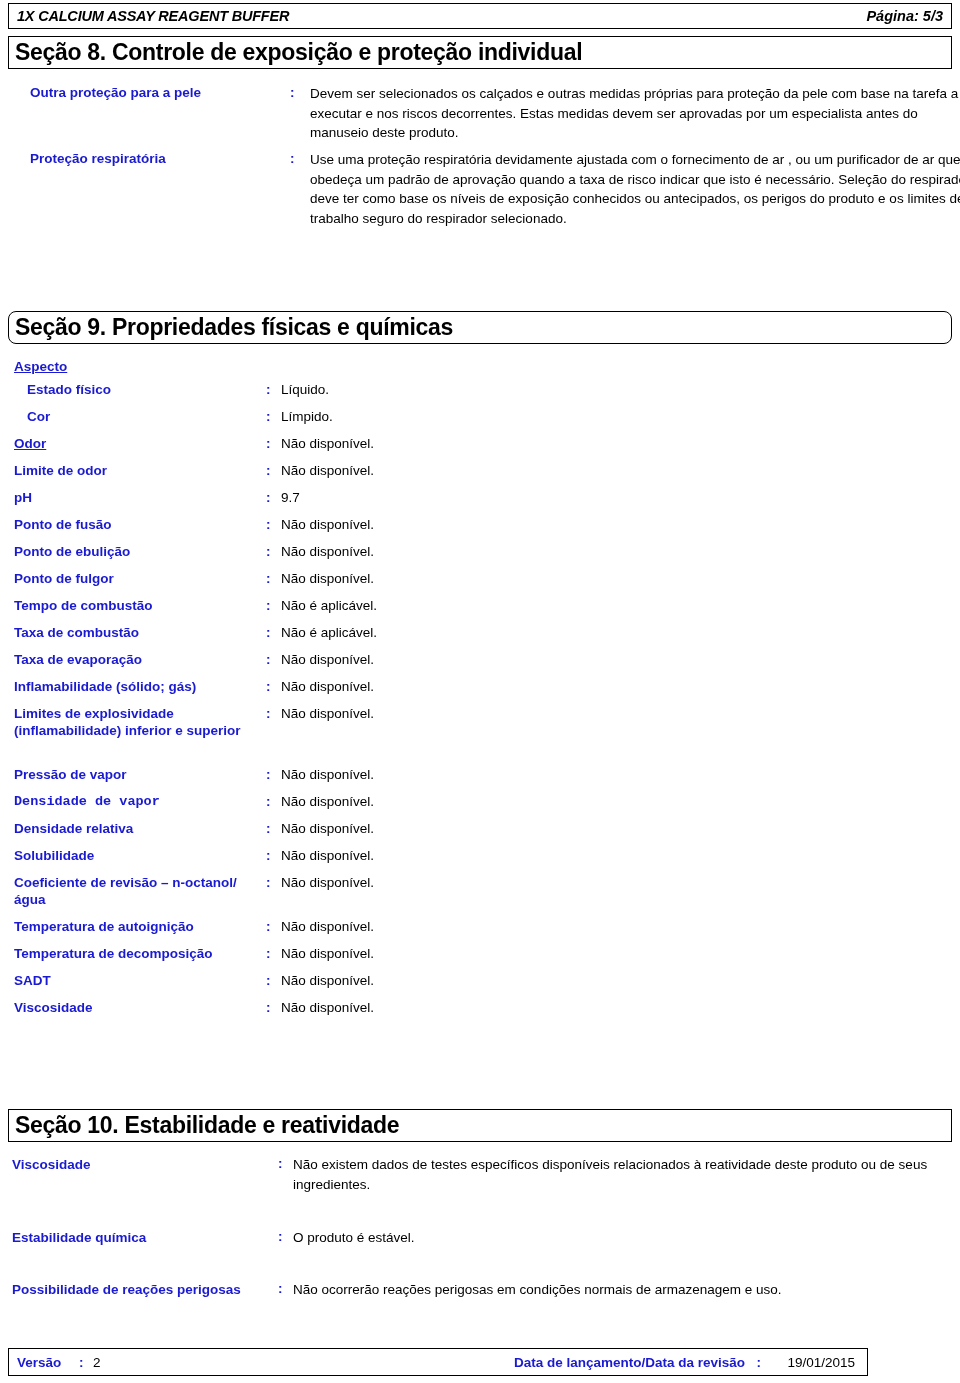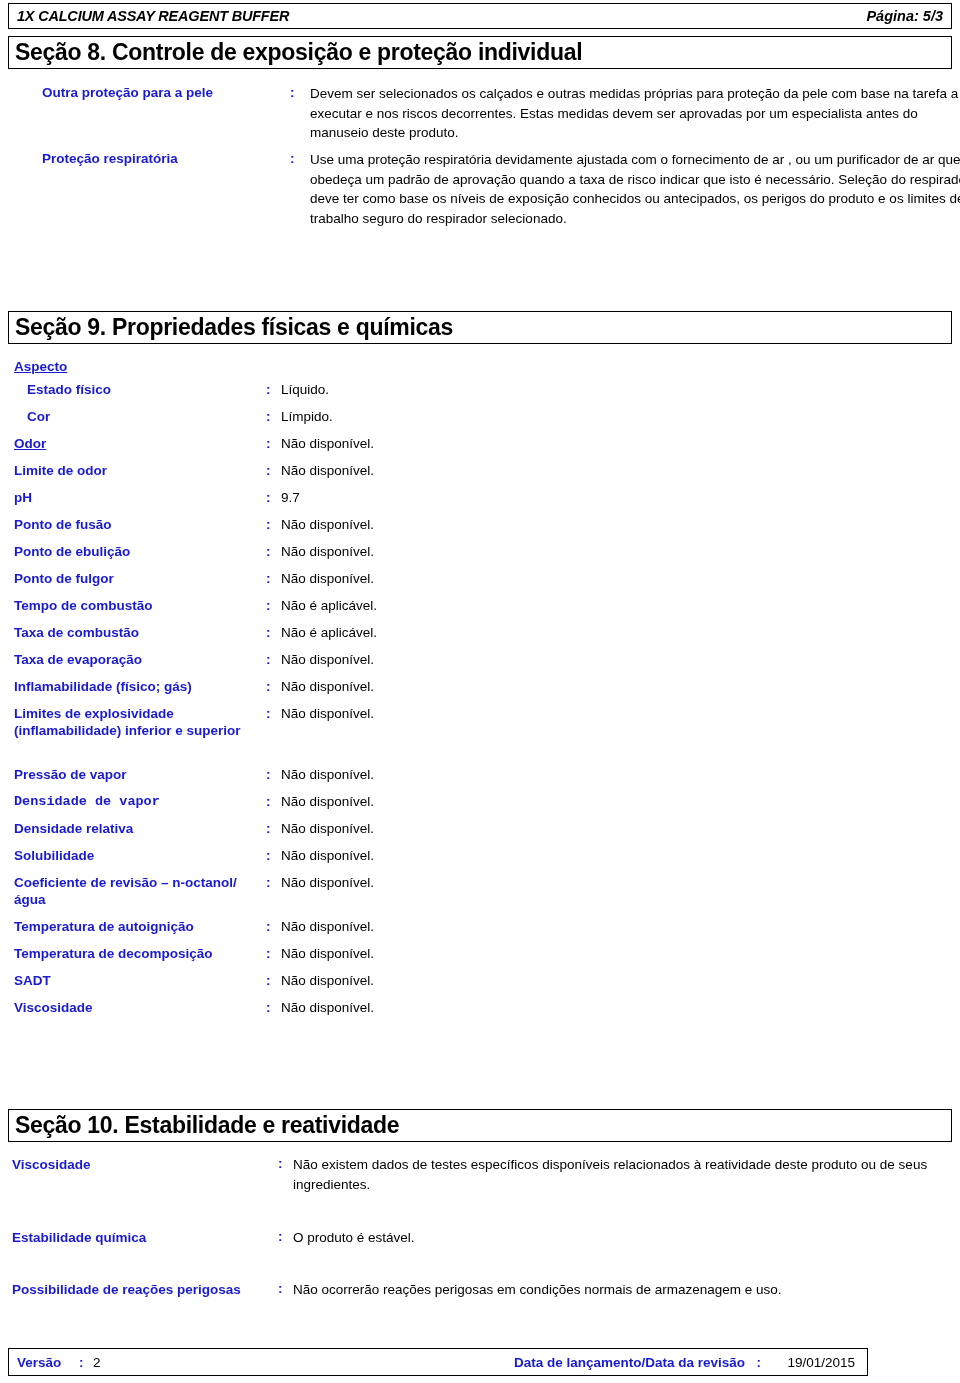--- a/index.html
+++ b/index.html
@@ -77,21 +77,21 @@
     line-height: 17px;
   }
   .val {
     color: #000;
     font-size: 13.5px;
     line-height: 17px;
   }
 
   
   .s8row { position: absolute; }
-  .s8row .lbl { position: absolute; left: 0; top: 0; width: 230px; margin-left: 12px; }
+  .s8row .lbl { position: absolute; left: 0; top: 0; width: 230px; }
   .s8row .colon { position: absolute; left: 260px; top: 0; }
   .s8row .val { position: absolute; left: 280px; top: 0; width: 668px; line-height: 19.5px; }
 
   
   .prop { position: absolute; left: 0; width: 960px; height: 0; }
   .prop .lbl { position: absolute; top: 0; width: 240px; }
   .prop .colon { position: absolute; left: 266px; top: 0; }
   .prop .val { position: absolute; left: 281px; top: 0; }
 
   
@@ -140,21 +140,21 @@
     <div class="colon">:</div>
     <div class="val">Devem ser selecionados os calçados e outras medidas próprias para proteção da pele com base na tarefa a executar e nos riscos decorrentes. Estas medidas devem ser aprovadas por um especialista antes do manuseio deste produto.</div>
   </div>
 
   <div class="s8row" style="left:30px; top:150px; width:920px;">
     <div class="lbl">Proteção respiratória</div>
     <div class="colon">:</div>
     <div class="val">Use uma proteção respiratória devidamente ajustada com o fornecimento de ar , ou um purificador de ar que obedeça um padrão de aprovação quando a taxa de risco indicar que isto é necessário.  Seleção do respirador deve ter como base os níveis de exposição conhecidos ou antecipados, os perigos do produto e os limites de trabalho seguro do respirador selecionado.</div>
   </div>
 
-  <div class="section-bar" style="top:311px;">
+  <div class="section-bar" style="top:311px;border-radius:8px;">
     <span>Seção 9. Propriedades físicas e químicas</span>
   </div>
 
   <div style="position:absolute; left:14px; top:357px;">
     <span class="lbl underline">Aspecto</span>
   </div>
 
   <div id="props-container">
       <div class="prop" style="top: 381px;">
         <div class="lbl" style="left: 27px;">Estado físico</div>
@@ -205,21 +205,21 @@
         <div class="lbl" style="left: 14px;">Taxa de combustão</div>
         <div class="colon">:</div>
         <div class="val">Não é aplicável.</div>
       </div>
       <div class="prop" style="top: 651px;">
         <div class="lbl" style="left: 14px;">Taxa de evaporação</div>
         <div class="colon">:</div>
         <div class="val">Não disponível.</div>
       </div>
       <div class="prop" style="top: 678px;">
-        <div class="lbl" style="left: 14px;">Inflamabilidade (físico; gás)</div>
+        <div class="lbl" style="left: 14px;">Inflamabilidade (sólido; gás)</div>
         <div class="colon">:</div>
         <div class="val">Não disponível.</div>
       </div>
       <div class="prop" style="top: 705px;">
         <div class="lbl" style="left: 14px;">Limites de explosividade (inflamabilidade) inferior e superior</div>
         <div class="colon">:</div>
         <div class="val">Não disponível.</div>
       </div>
       <div class="prop" style="top: 766px;">
         <div class="lbl" style="left: 14px;">Pressão de vapor</div>

